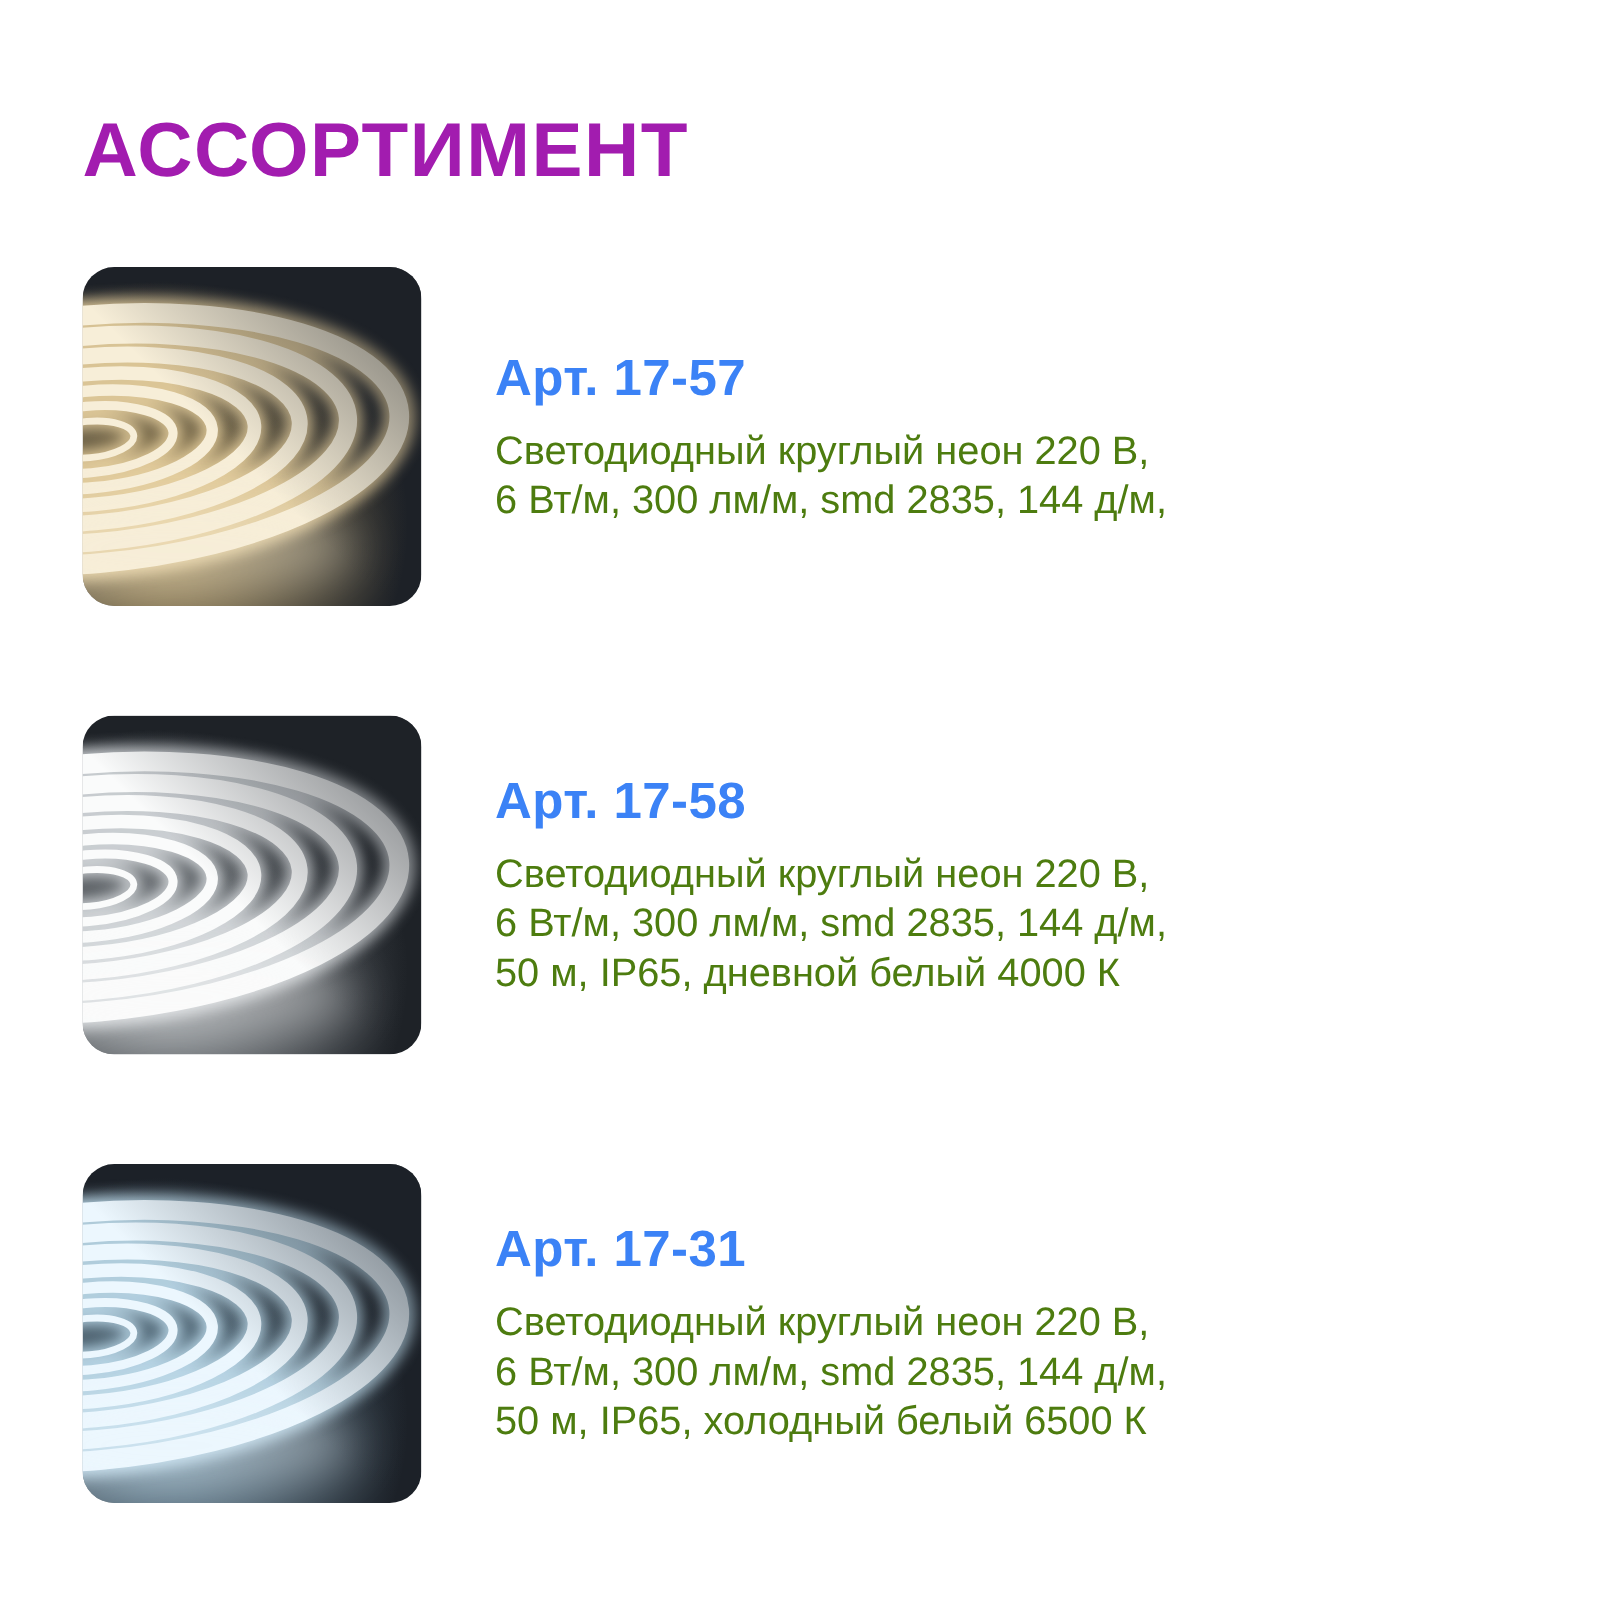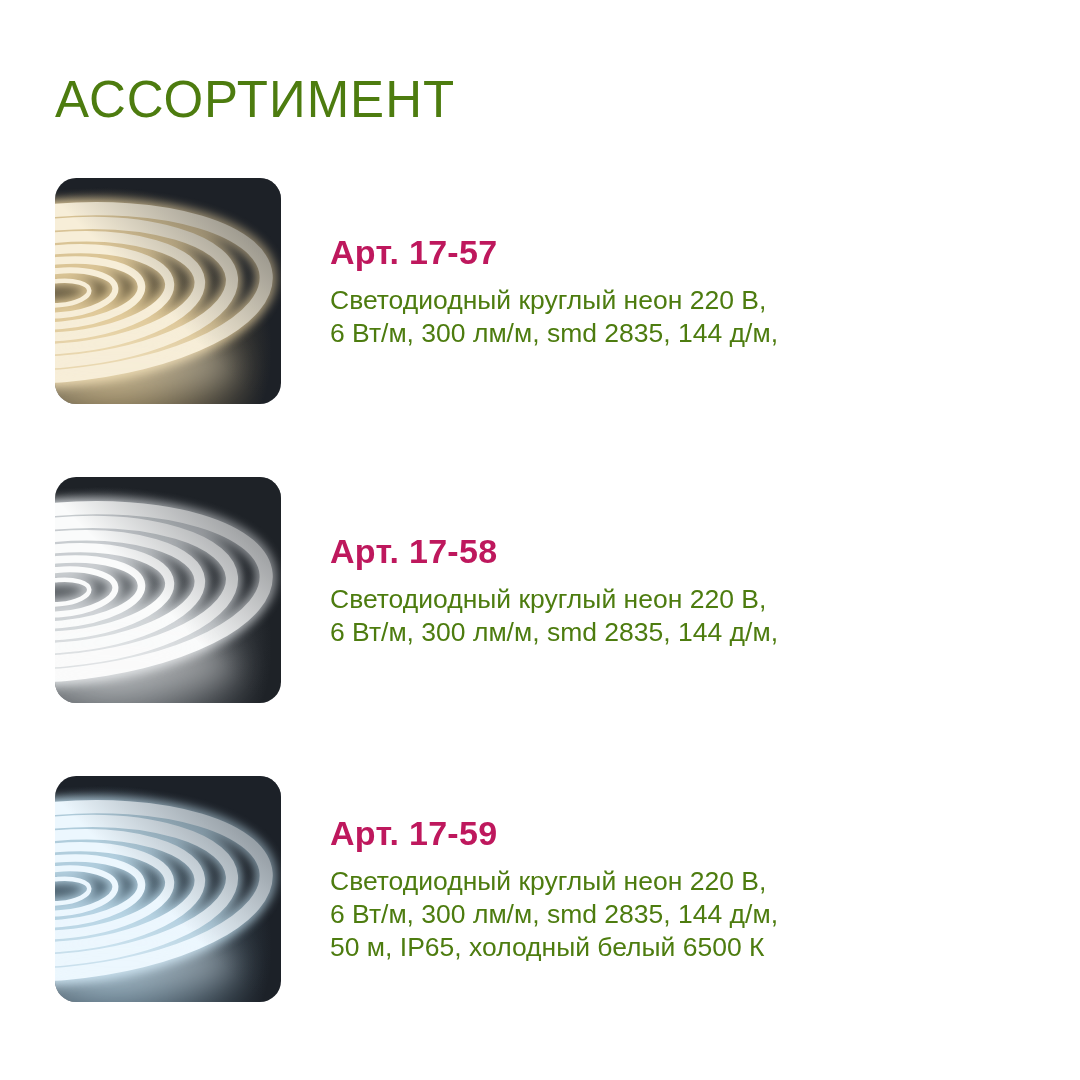--- a/index.html
+++ b/index.html
@@ -9,23 +9,23 @@
     background: #ffffff;
     font-family: "Liberation Sans", "DejaVu Sans", sans-serif;
     color: #111111;
     overflow: hidden;
   }
   .page-title {
     position: absolute;
     left: 55px;
     top: 74px;
     font-size: 51px;
-    font-weight: 400;
+    font-weight: 700;
     letter-spacing: 1px;
-    color: #4d7c0f;
+    color: #a21caf;
     line-height: 1;
   }
   .product-row {
     position: absolute;
     left: 55px;
     display: flex;
     align-items: center;
     height: 226px;
   }
   .row-0 { top: 178px; }
@@ -40,21 +40,21 @@
   .product-text {
     margin-left: 49px;
     width: 540px;
     display: flex;
     flex-direction: column;
     justify-content: center;
   }
   .sku-title {
     font-size: 34px;
     font-weight: 700;
-    color: #be185d;
+    color: #3b82f6;
     margin-bottom: 12px;
     letter-spacing: 0.3px;
   }
   .description { font-size: 26.5px; line-height: 33px; color: #4d7c0f; font-weight: 400; }
   .shared-defs { position: absolute; width: 0; height: 0; }
 </style>
 </head>
 <body>
 
 <svg class="shared-defs" aria-hidden="true">
@@ -154,20 +154,21 @@
       </g>
       <ellipse cx="62" cy="186" rx="120" ry="34" filter="url(#pool-blur)" opacity="0.4" fill="#fafbfb"></ellipse>
       <rect width="224" height="224" fill="url(#dim1)"></rect>
     </g>
   </svg>
   <div class="product-text">
     <div class="sku-title">Арт. 17-58</div>
     <div class="description">
       <div>Светодиодный круглый неон 220 В,</div>
       <div>6 Вт/м, 300 лм/м, smd 2835, 144 д/м,</div>
+      <div>50 м, IP65, дневной белый 4000 К</div>
     </div>
   </div>
 </div>
 
 <div class="product-row row-2">
   <svg class="product-image" viewBox="0 0 224 224">
     <defs>
       <radialGradient id="amb2" cx="24%" cy="76%" r="72%">
         <stop offset="0%" stop-opacity="0.8" stop-color="#8fb8cf"></stop>
         <stop offset="100%" stop-opacity="0" stop-color="#8fb8cf"></stop>
@@ -196,20 +197,20 @@
         <ellipse cx="4" cy="114" rx="110" ry="43" stroke-width="9"></ellipse>
         <ellipse cx="4" cy="114" rx="140" ry="55" stroke-width="10.5"></ellipse>
         <ellipse cx="4" cy="114" rx="172" ry="68" stroke-width="12"></ellipse>
         <ellipse cx="4" cy="114" rx="206" ry="82" stroke-width="13"></ellipse>
       </g>
       <ellipse cx="62" cy="186" rx="120" ry="34" filter="url(#pool-blur)" opacity="0.4" fill="#ecf7fe"></ellipse>
       <rect width="224" height="224" fill="url(#dim2)"></rect>
     </g>
   </svg>
   <div class="product-text">
-    <div class="sku-title">Арт. 17-59</div>
+    <div class="sku-title">Арт. 17-31</div>
     <div class="description">
       <div>Светодиодный круглый неон 220 В,</div>
       <div>6 Вт/м, 300 лм/м, smd 2835, 144 д/м,</div>
       <div>50 м, IP65, холодный белый 6500 К</div>
     </div>
   </div>
 </div>
 
 </body></html>

